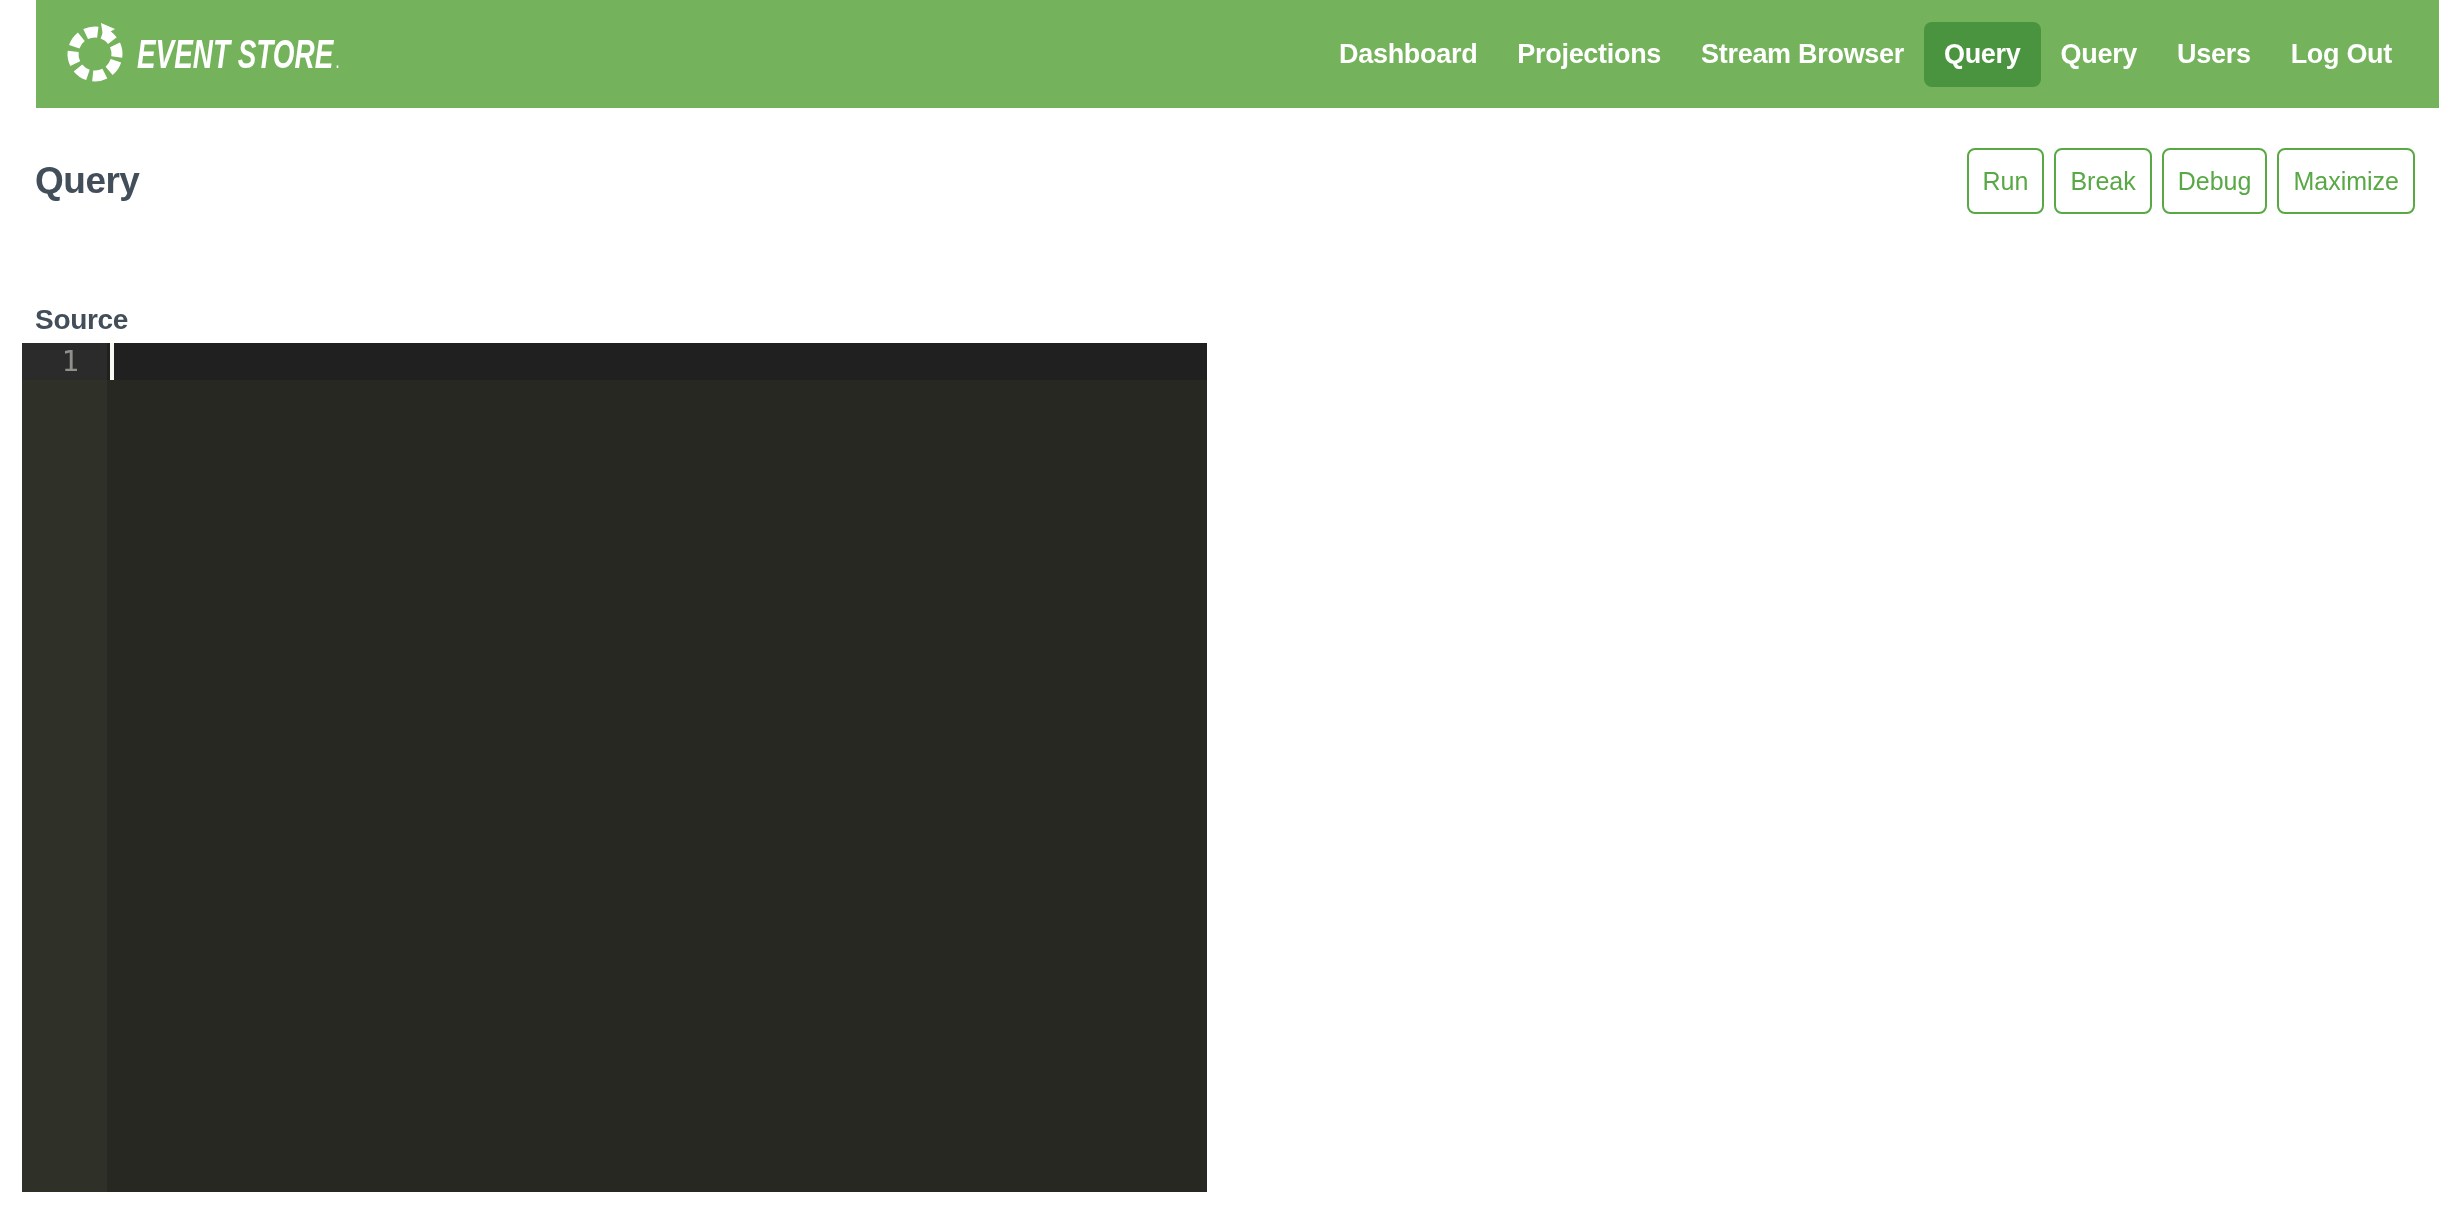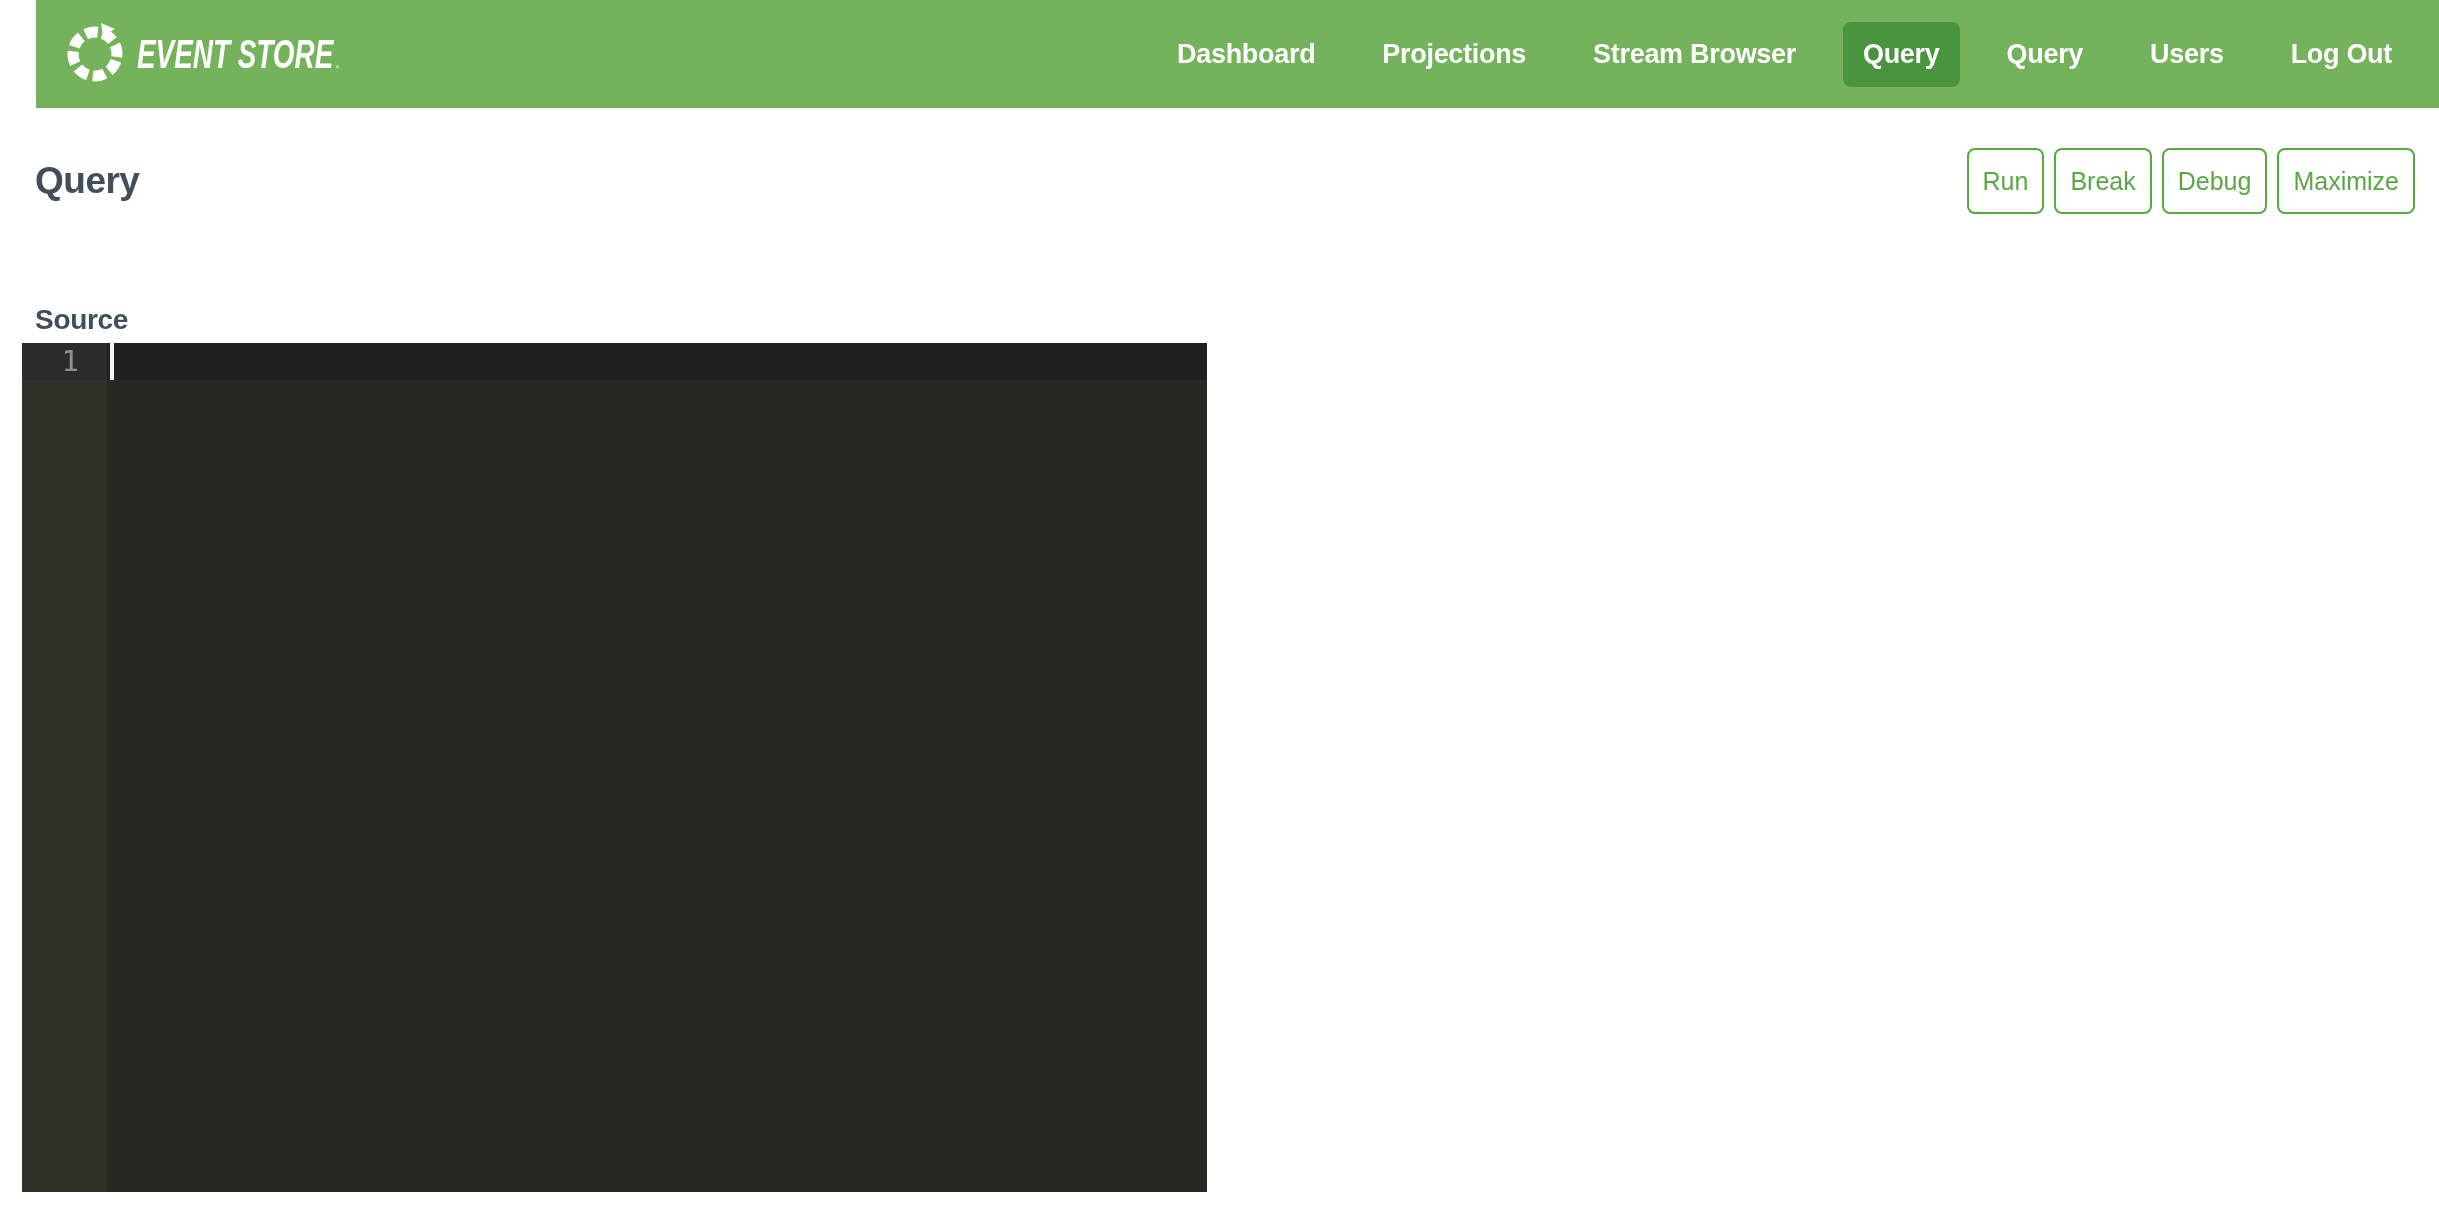--- a/index.html
+++ b/index.html
@@ -60,21 +60,20 @@
     color:#ffffff;
     font-size:16px;
     font-weight:bold;
     margin-left:4px;
   }
   .nav-items{
     margin-left:auto;
     display:flex;
     align-items:flex-start;
     list-style:none;
-    gap:27px;
   }
   .nav-item{
     color:#ffffff;
     font-size:27px;
     font-weight:bold;
     letter-spacing:-0.3px;
     padding:17px 20px;
     border-radius:8px;
     text-decoration:none;
     cursor:pointer;

